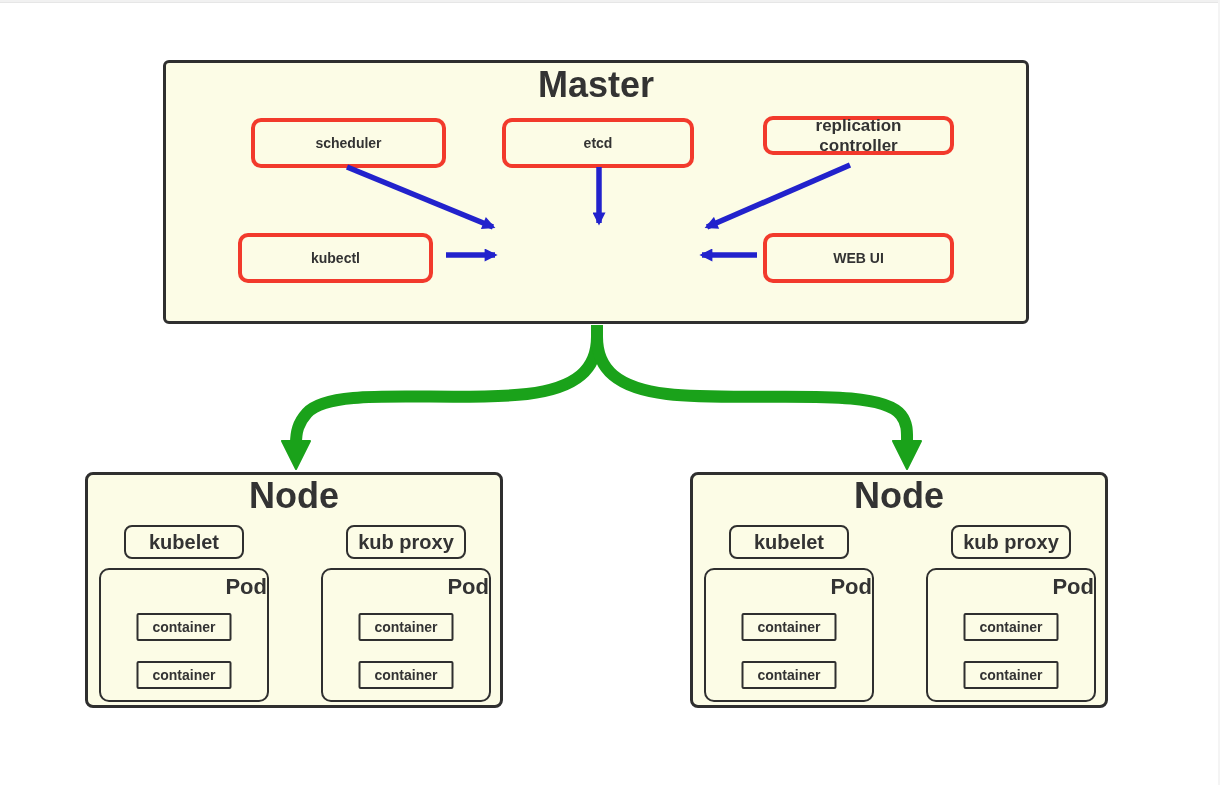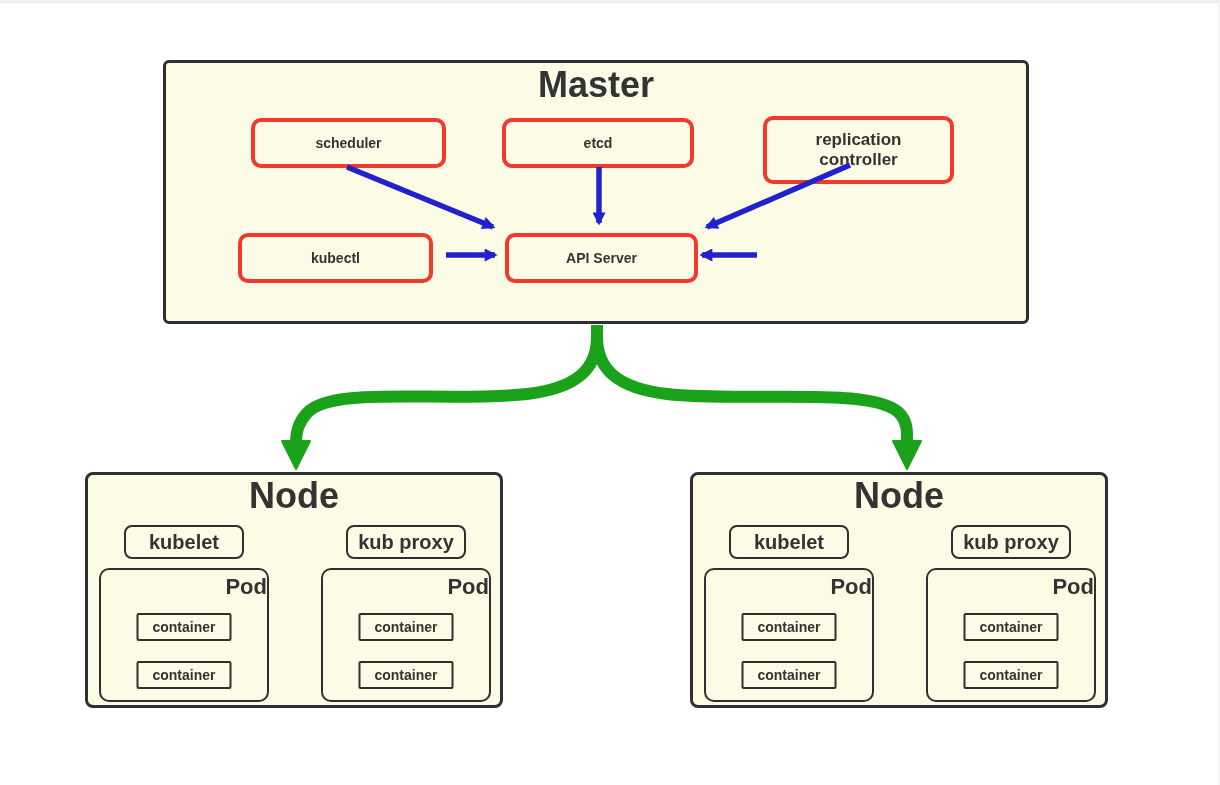--- a/index.html
+++ b/index.html
@@ -28,21 +28,21 @@
   .master { position: absolute; left: 163px; top: 60px; width: 866px; height: 264px;
     background: var(--fill); border: 3px solid var(--dark); border-radius: 6px; }
   .big-title { position: absolute; top: 1px; left: 0; width: 100%; text-align: center;
     font-size: 36px; font-weight: 700; color: var(--text); line-height: 1.15; }
 
   .redbox { position: absolute; background: var(--fill); border: 4px solid var(--red);
     border-radius: 10px; display: flex; align-items: center; justify-content: center;
     font-size: 14px; font-weight: 700; color: var(--text); text-align: center; line-height: 1.15; }
   .b-scheduler { left: 85px;  top: 55px;  width: 195px; height: 50px; }
   .b-etcd      { left: 336px; top: 55px;  width: 192px; height: 50px; }
-  .b-repctrl   { left: 597px; top: 53px;  width: 191px; height: 68px; font-size: 17px; padding: 0 14px; }
+  .b-repctrl   { left: 597px; top: 53px;  width: 191px; height: 39px; font-size: 17px; padding: 0 14px; }
   .b-kubectl   { left: 72px;  top: 170px; width: 195px; height: 50px; }
   .b-api       { left: 339px; top: 170px; width: 193px; height: 50px; }
   .b-webui     { left: 597px; top: 170px; width: 191px; height: 50px; }
 
   .node { position: absolute; top: 472px; width: 418px; height: 236px;
     background: var(--fill); border: 3px solid var(--dark); border-radius: 8px; }
   .node-left  { left: 85px; }
   .node-right { left: 690px; }
   .node .big-title { top: 0; }
 
@@ -73,21 +73,21 @@
 
   <div class="topstrip"></div>
   <div class="rightstrip"></div>
 
   <div class="master">
     <div class="big-title">Master</div>
     <div class="redbox b-scheduler">scheduler</div>
     <div class="redbox b-etcd">etcd</div>
     <div class="redbox b-repctrl">replication controller</div>
     <div class="redbox b-kubectl">kubectl</div>
-    <div class="redbox b-api">API Server</div>
+    <div class="redbox b-webui">WEB UI</div>
   </div>
 
   <div class="node node-left">
     <div class="big-title">Node</div>
     <div class="smallbox kubelet">kubelet</div>
     <div class="smallbox kubproxy">kub proxy</div>
     <div class="pod pod1">
       <div class="pod-title">Pod</div>
       <div class="containerbox c1">container</div>
       <div class="containerbox c2">container</div>

